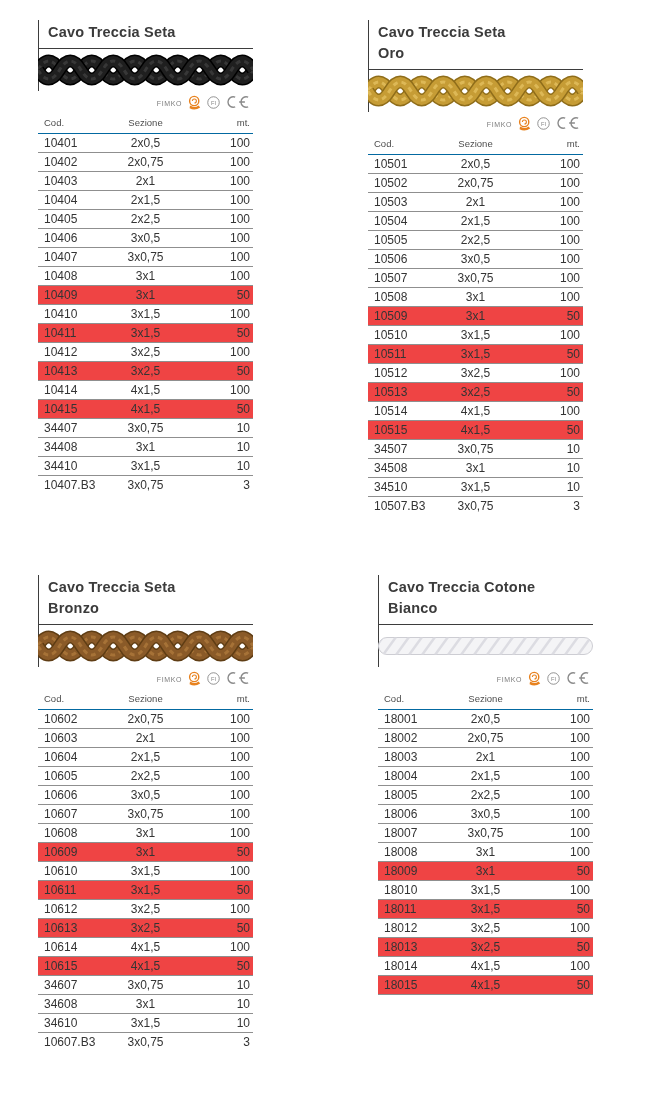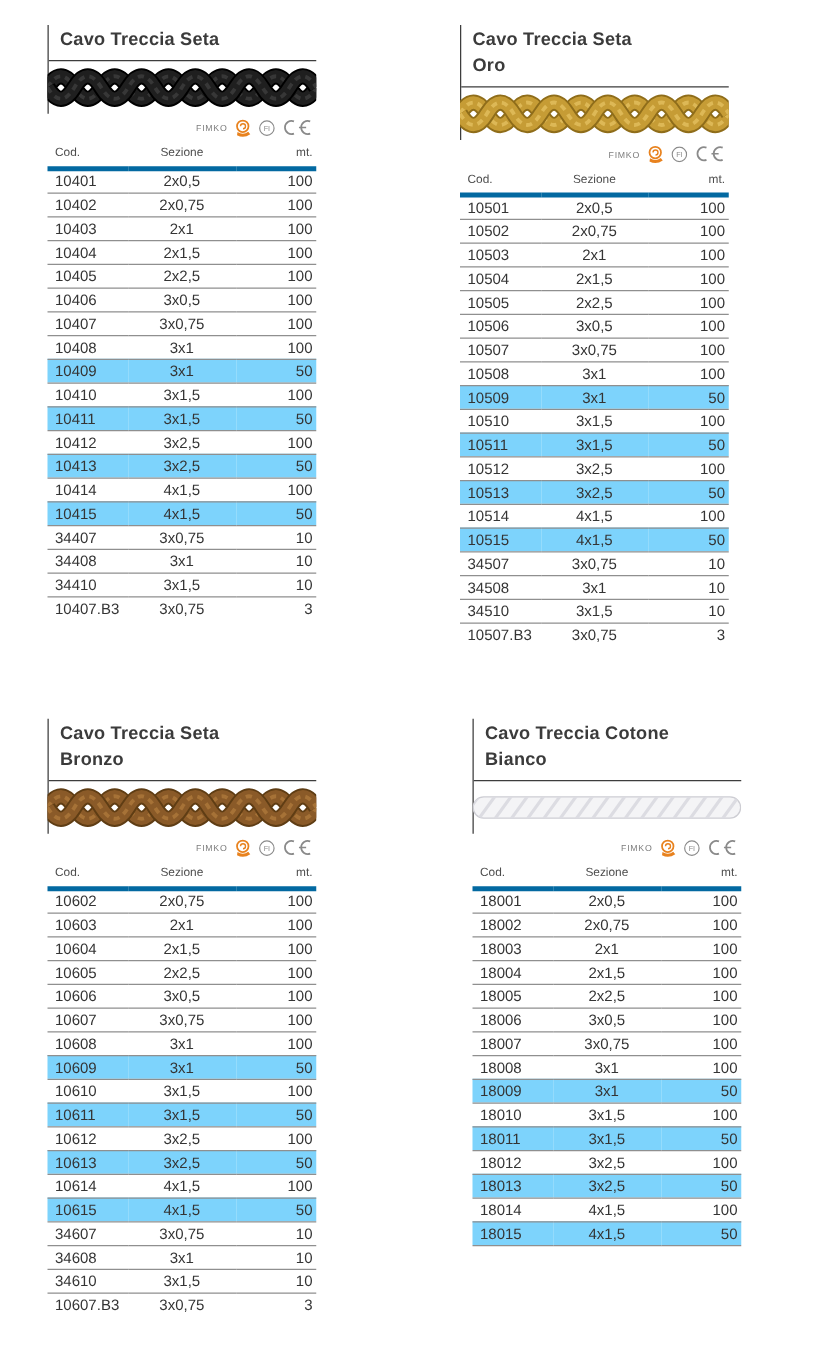--- a/index.html
+++ b/index.html
@@ -19,24 +19,24 @@
   .rule { border-top:1px solid #3d3d3d; width:100%; }
   .cable { height:42px; display:flex; align-items:center; margin-left:-1px; }
   .cable svg { display:block; }
 
   .certs { height:20px; display:flex; justify-content:flex-end; align-items:center; gap:5px; padding-right:3px; margin:1px 0 2px; }
   .fimko { font-size:7px; color:#7d7d7d; letter-spacing:0.6px; line-height:1; padding-top:2px; }
   .certs .icn { display:flex; align-items:center; }
 
   table.spec-table { width:100%; border-collapse:collapse; table-layout:fixed; }
   .spec-table th { font-size:9.5px; font-weight:normal; color:#4c4c4c; padding:3px 3px 5px 3px; }
-  .spec-table thead tr { border-bottom:4px solid #0369a1; }
+  .spec-table thead tr { border-bottom:1px solid #0369a1; }
   .spec-table td { font-size:12px; color:#343434; height:19px; padding:0 3px; }
   .spec-table tbody tr { border-top:1px solid #8f8f8f; }
-  .spec-table tbody tr.shaded { background:#7dd3fc; }
+  .spec-table tbody tr.shaded { background:#ef4444; }
   .spec-table tbody tr:last-child.shaded { border-bottom:1px solid #8f8f8f; }
   .c-cod { text-align:left; width:30%; padding-left:6px !important; }
   .c-sez { text-align:center; width:40%; }
   .c-mt  { text-align:right; width:30%; }
 </style>
 </head>
 <body>
 
 <div class="page">
   <div id="sections-root">

